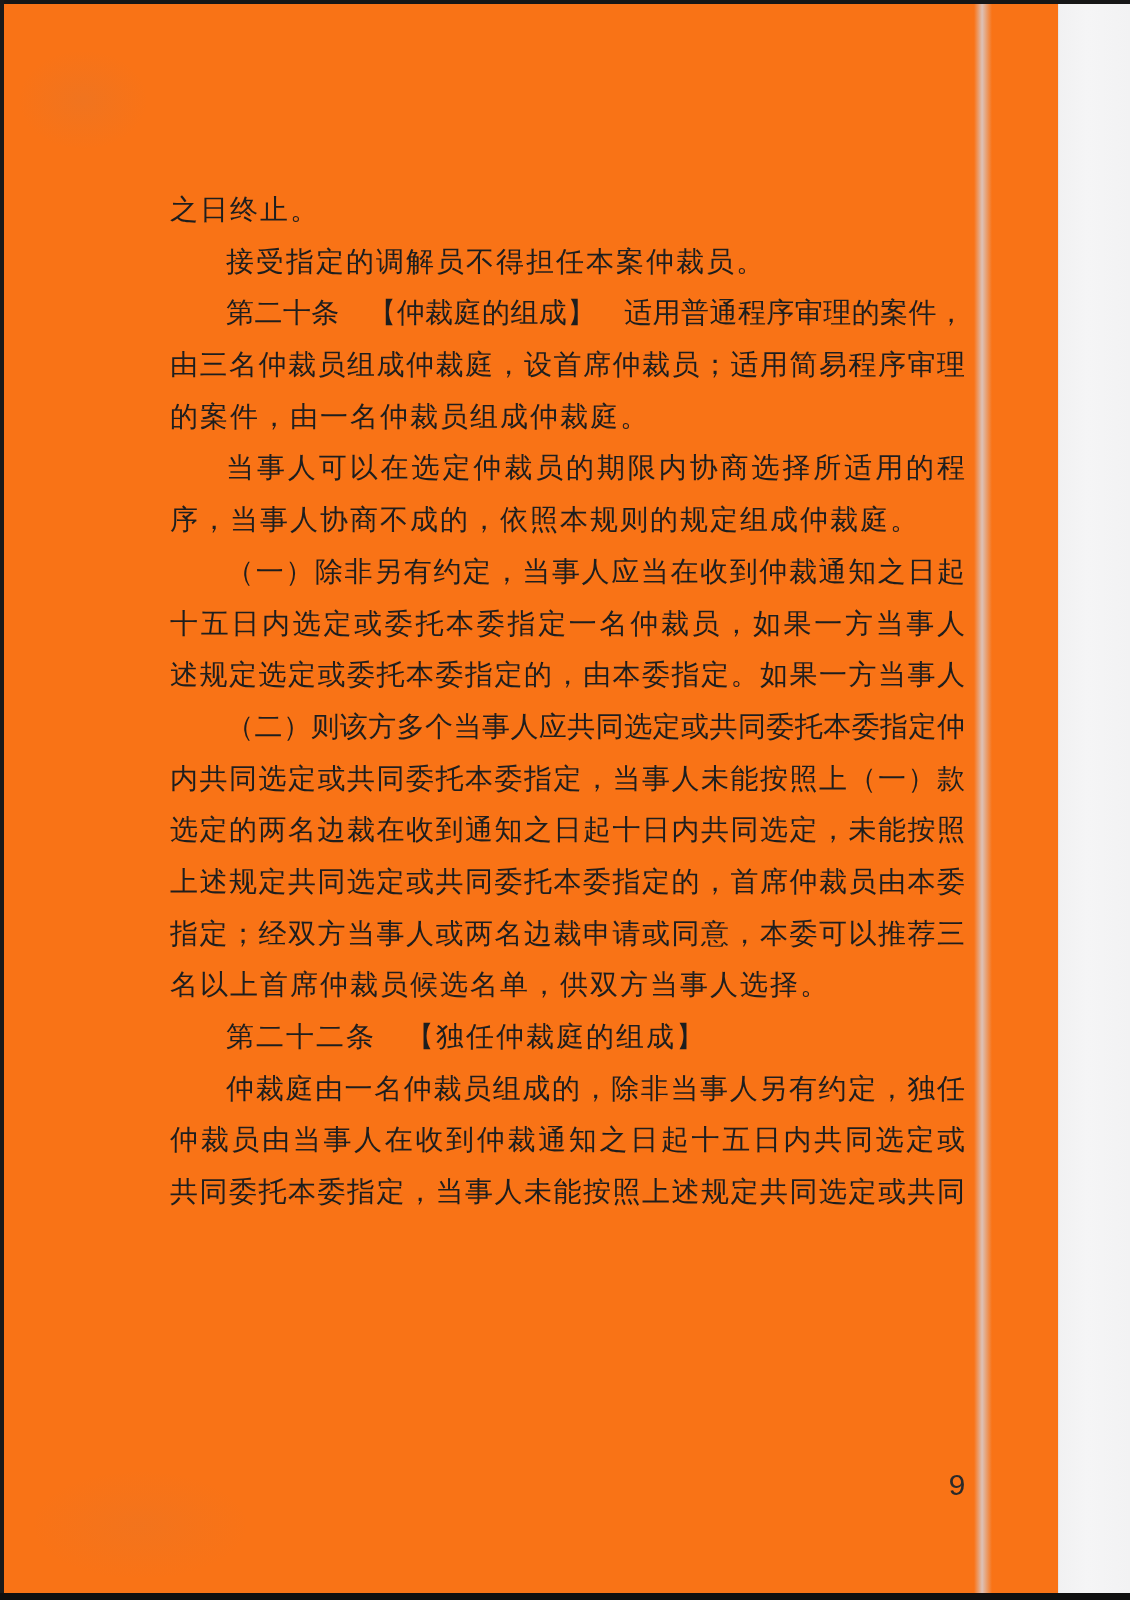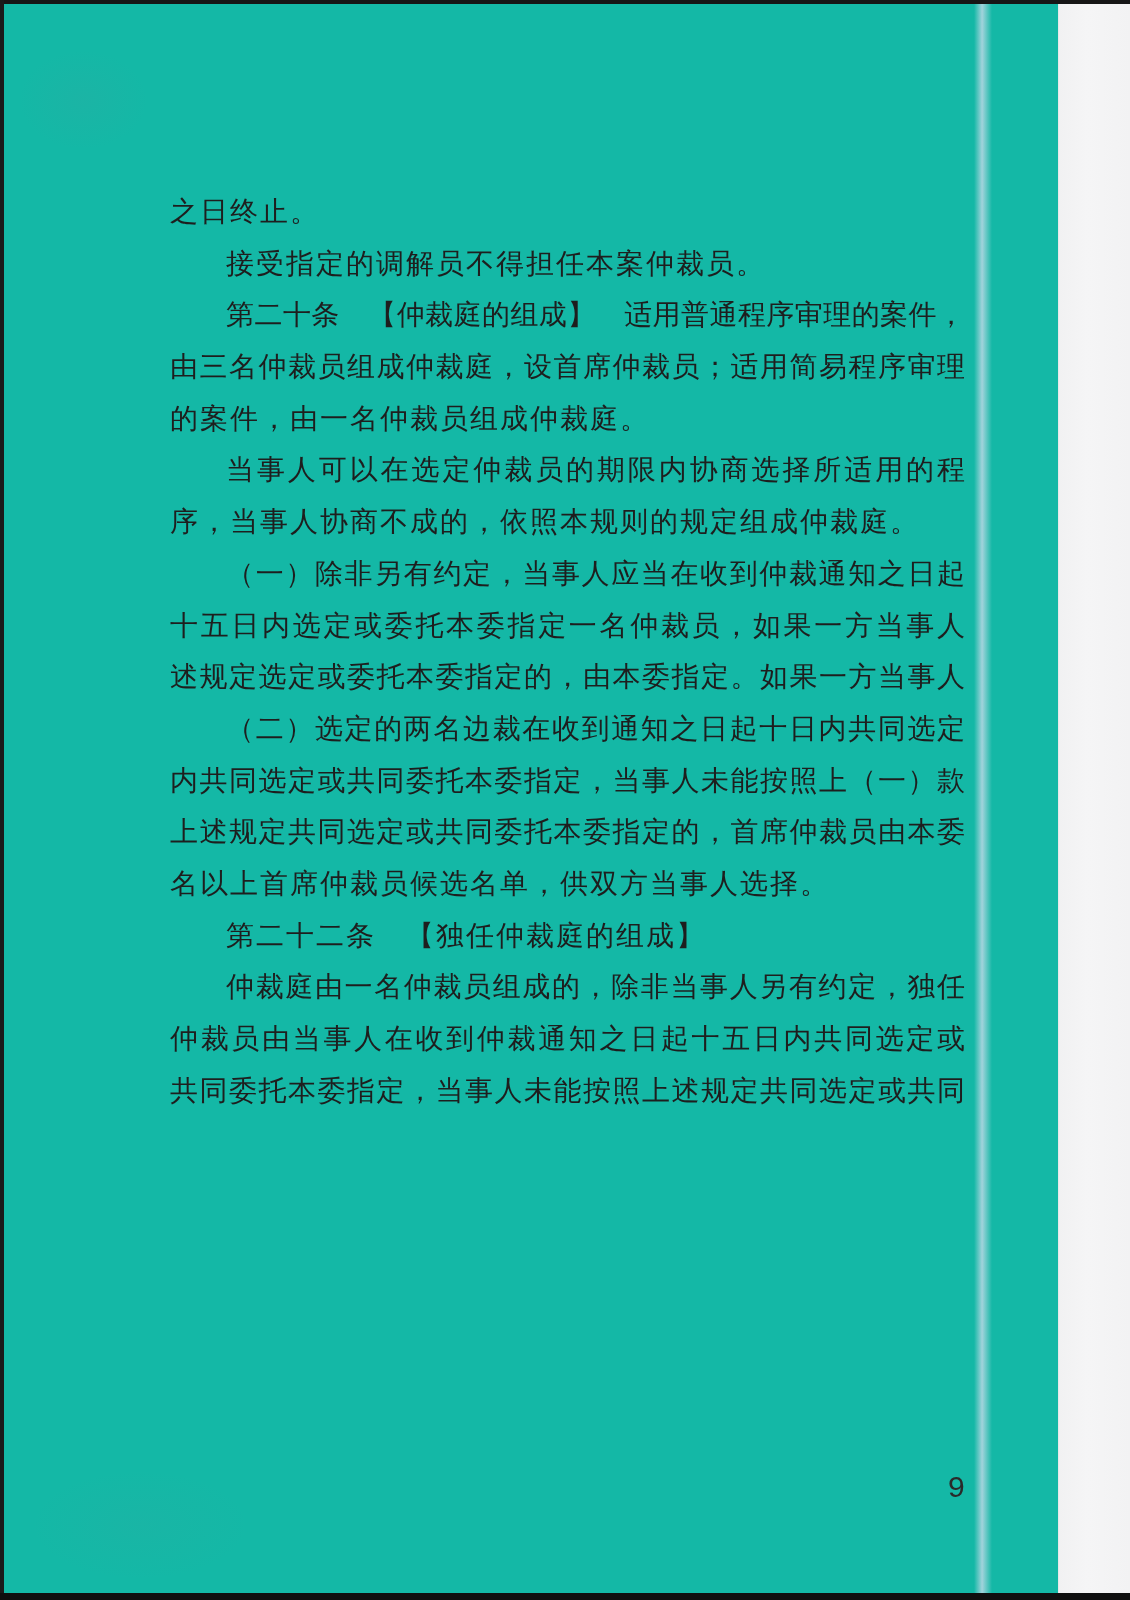--- a/index.html
+++ b/index.html
@@ -4,23 +4,23 @@
 <style>
   html, body {
     margin: 0;
     padding: 0;
     background: #e8e8e8;
   }
   .page {
     position: relative;
     width: 1130px;
     height: 1600px;
-    background: #14b8a6;
+    background: #f97316;
     overflow: hidden;
-    font-family: Liberation Sans, sans-serif;
+    font-family: Liberation Mono, monospace;
   }
   
   .edge-top    { position:absolute; top:0; left:0; right:0; height:4px; background:#161616; z-index:5; }
   .edge-left   { position:absolute; top:0; left:0; bottom:0; width:4px; background:#1a1a1a; z-index:5; }
   .edge-bottom { position:absolute; bottom:0; left:0; right:0; height:7px; background:#0f0f0f; z-index:5; }
   .band-right {
     position:absolute; top:0; bottom:0; left:1058px; right:0;
     background: linear-gradient(90deg, #f1f1f2 0%, #f5f5f6 40%, #f2f2f3 100%);
     border-left: 1px solid #e7e7e9;
     z-index:1;
@@ -89,23 +89,25 @@
     <div class="line">之日终止。</div>
     <div class="line indent">接受指定的调解员不得担任本案仲裁员。</div>
     <div class="line indent fill">第二十条　【仲裁庭的组成】　适用普通程序审理的案件，</div>
     <div class="line fill">由三名仲裁员组成仲裁庭，设首席仲裁员；适用简易程序审理</div>
     <div class="line">的案件，由一名仲裁员组成仲裁庭。</div>
     <div class="line indent fill">当事人可以在选定仲裁员的期限内协商选择所适用的程</div>
     <div class="line">序，当事人协商不成的，依照本规则的规定组成仲裁庭。</div>
     <div class="line indent fill">（一）除非另有约定，当事人应当在收到仲裁通知之日起</div>
     <div class="line fill">十五日内选定或委托本委指定一名仲裁员，如果一方当事人</div>
     <div class="line fill">述规定选定或委托本委指定的，由本委指定。如果一方当事人</div>
-    <div class="line indent fill">（二）选定的两名边裁在收到通知之日起十日内共同选定</div>
+    <div class="line indent fill">（二）则该方多个当事人应共同选定或共同委托本委指定仲</div>
     <div class="line fill">内共同选定或共同委托本委指定，当事人未能按照上（一）款</div>
+    <div class="line fill">选定的两名边裁在收到通知之日起十日内共同选定，未能按照</div>
     <div class="line fill">上述规定共同选定或共同委托本委指定的，首席仲裁员由本委</div>
+    <div class="line fill">指定；经双方当事人或两名边裁申请或同意，本委可以推荐三</div>
     <div class="line">名以上首席仲裁员候选名单，供双方当事人选择。</div>
     <div class="line indent">第二十二条　【独任仲裁庭的组成】</div>
     <div class="line indent fill">仲裁庭由一名仲裁员组成的，除非当事人另有约定，独任</div>
     <div class="line fill">仲裁员由当事人在收到仲裁通知之日起十五日内共同选定或</div>
     <div class="line fill">共同委托本委指定，当事人未能按照上述规定共同选定或共同</div>
   </div>
 
   <div class="pagenum">9</div>
 
   <div class="edge-top"></div>

